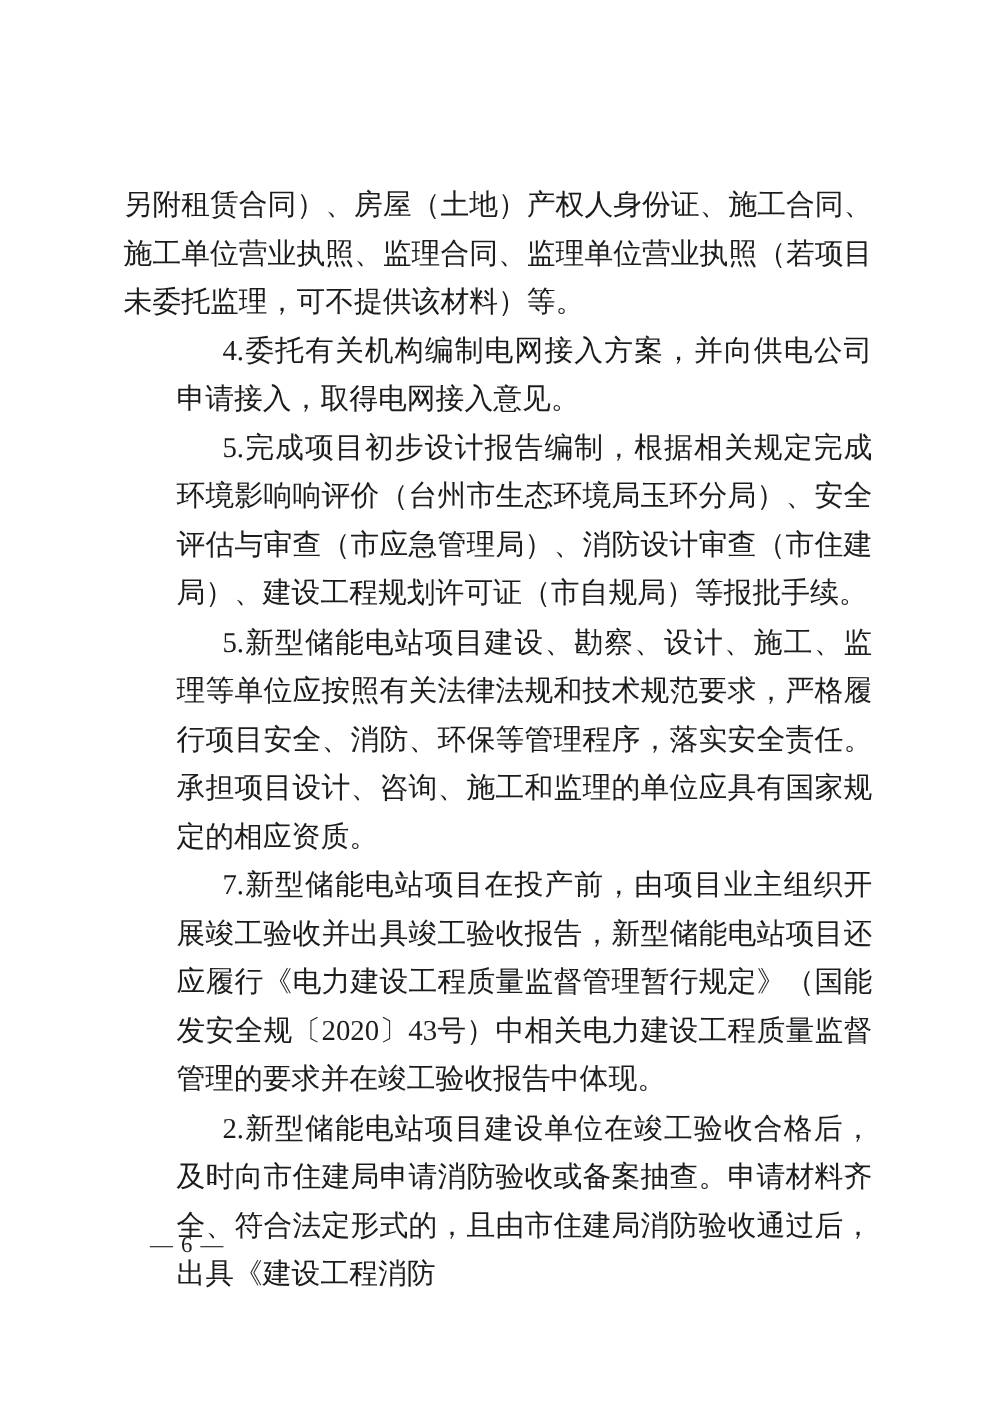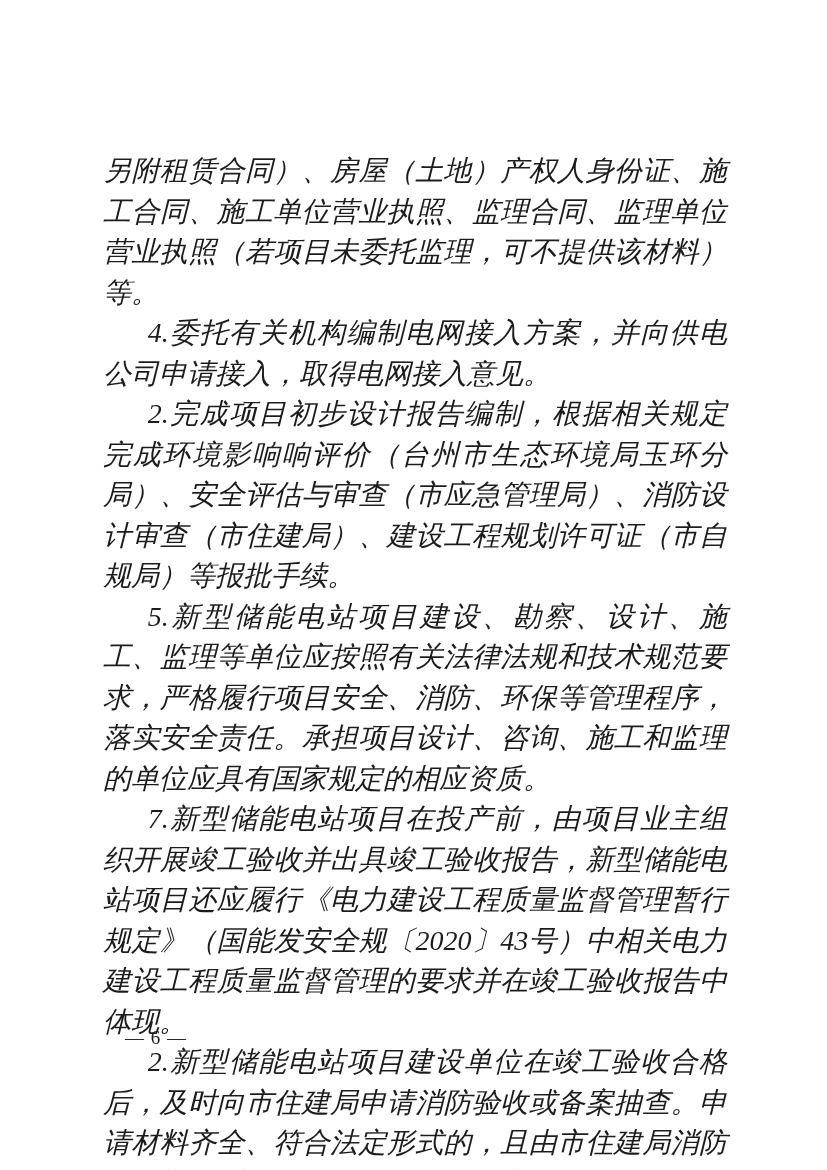--- a/index.html
+++ b/index.html
@@ -21,50 +21,50 @@
   }
   .body-text {
     position: absolute;
     left: 103px;
     top: 151px;
     width: 624px;
   }
   .para {
     margin: 0;
     padding: 0;
-    font-size: 28px;
+    font-size: 24px;
     line-height: 40.5px;
     color: #1c1c1c;
     text-align: justify;
     text-justify: inter-ideograph;
     word-break: break-all;
-    font-style: italic;
   }
   .para.indent {
     text-indent: 1.6em;
+    margin-left: 44px;
   }
   .page-footer {
     position: absolute;
     left: 125px;
     top: 1026px;
     font-size: 19px;
     line-height: 24px;
     color: #1c1c1c;
     letter-spacing: 1px;
   }
 </style>
 </head>
 <body>
 
 <div class="page">
 
   <main class="body-text">
     <p class="para">另附租赁合同）、房屋（土地）产权人身份证、施工合同、施工单位营业执照、监理合同、监理单位营业执照（若项目未委托监理，可不提供该材料）等。</p>
     <p class="para indent">4.委托有关机构编制电网接入方案，并向供电公司申请接入，取得电网接入意见。</p>
-    <p class="para indent">2.完成项目初步设计报告编制，根据相关规定完成环境影响响评价（台州市生态环境局玉环分局）、安全评估与审查（市应急管理局）、消防设计审查（市住建局）、建设工程规划许可证（市自规局）等报批手续。</p>
+    <p class="para indent">5.完成项目初步设计报告编制，根据相关规定完成环境影响响评价（台州市生态环境局玉环分局）、安全评估与审查（市应急管理局）、消防设计审查（市住建局）、建设工程规划许可证（市自规局）等报批手续。</p>
     <p class="para indent">5.新型储能电站项目建设、勘察、设计、施工、监理等单位应按照有关法律法规和技术规范要求，严格履行项目安全、消防、环保等管理程序，落实安全责任。承担项目设计、咨询、施工和监理的单位应具有国家规定的相应资质。</p>
     <p class="para indent">7.新型储能电站项目在投产前，由项目业主组织开展竣工验收并出具竣工验收报告，新型储能电站项目还应履行《电力建设工程质量监督管理暂行规定》（国能发安全规〔2020〕43号）中相关电力建设工程质量监督管理的要求并在竣工验收报告中体现。</p>
     <p class="para indent">2.新型储能电站项目建设单位在竣工验收合格后，及时向市住建局申请消防验收或备案抽查。申请材料齐全、符合法定形式的，且由市住建局消防验收通过后，出具《建设工程消防</p>
   </main>
 
   <footer class="page-footer">
     <span>— 6 —</span>
   </footer>
 
 </div>

